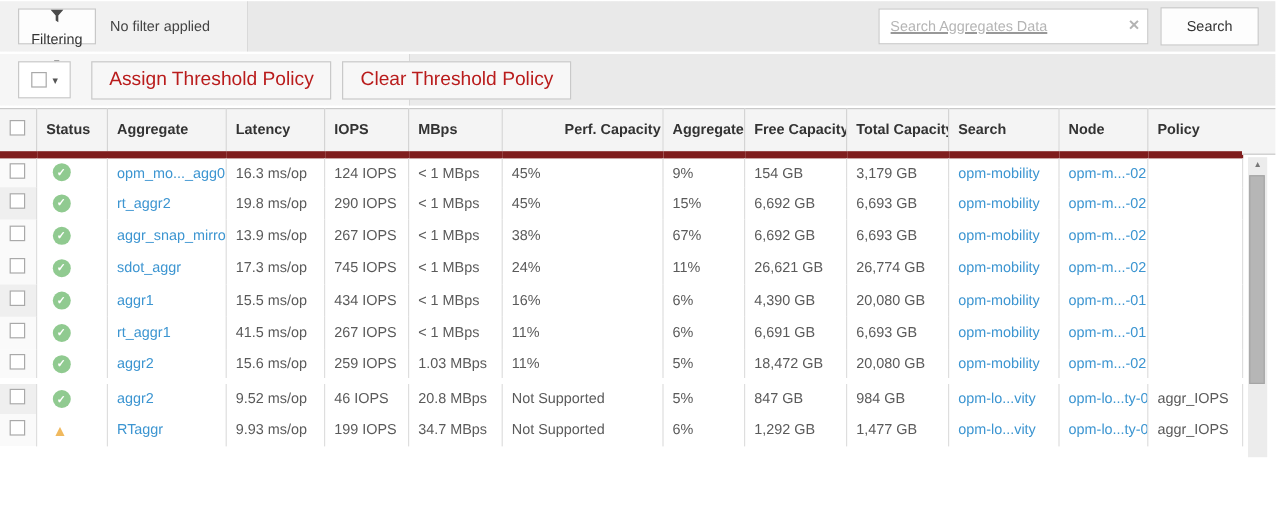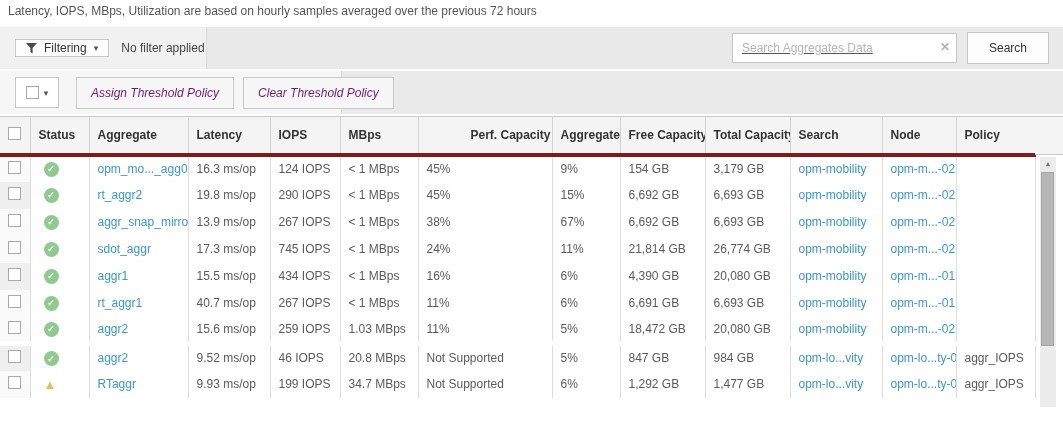--- a/index.html
+++ b/index.html
@@ -20,23 +20,23 @@
   .refresh-btn { background:var(--refresh-gray,#8f8f8f); color:#fff; border:none;
                  font-size:12px; padding:5px 14px; font-family:inherit; cursor:pointer; }
 
   .subtitle { font-size:12px; color:#555; padding:4px 8px 0 8px; height:26px; }
 
   
   .filter-bar { height:42px; margin-top:1px; display:flex; align-items:center;
      background:linear-gradient(to right,#f1f1f1 0 206px,#d9d9d9 206px 207px,#e9e9e9 207px 100%);
      margin-bottom:2px; }
   .filter-left { width:207px; display:flex; align-items:center; gap:12px; padding-left:15px; flex:none; }
-  .filtering-btn { display:flex; align-items:center; gap:7px; height:18px; padding:0 10px;
+  .filtering-btn { display:flex; align-items:center; gap:7px; height:30px; padding:0 10px;
                    background:#fdfdfd; border:1px solid #c8c8c8; font-family:inherit;
-                   font-size:12px; color:#333; cursor:pointer; }
+                   font-size:12px; color:#333; cursor:pointer;flex-direction:column; }
   .funnel-icon { display:inline-flex; }
   .caret { font-size:9px; color:#555; }
   .filter-status { font-size:12px; color:#444; white-space:nowrap; }
   .filter-right { flex:1; display:flex; align-items:center; justify-content:flex-end;
                   gap:10px; padding-right:14px; }
   .search-box { position:relative; width:225px; }
   .search-box input { width:100%; height:30px; border:1px solid #c8c8c8; background:#fff;
                       font-family:inherit; font-size:12px; color:#555; padding:0 26px 0 9px;text-decoration:underline; }
   .search-box input::placeholder { color:#b5b5b5; }
   .clear-icon { position:absolute; right:7px; top:7px; font-size:12px; font-weight:bold;
@@ -47,27 +47,27 @@
   
   .toolbar { height:43px; display:flex; align-items:center; gap:9px; padding-left:15px;
      background:linear-gradient(to right,#f6f6f6 0 341px,#d9d9d9 341px 342px,#eaeaea 342px 100%);
      margin-bottom:2px; }
   .select-dropdown { width:44px; height:31px; background:#fff; border:1px solid #c8c8c8;
                      display:flex; align-items:center; justify-content:center; gap:5px;
                      cursor:pointer; margin-right:8px; }
   .cbx { appearance:none; -webkit-appearance:none; width:13px; height:13px;
          border:1px solid #a9a9a9; background:#fff; cursor:pointer; display:inline-block; }
   .tb-btn { height:32px; padding:0 14px; background:#f7f7f7; border:1px solid #c9c9c9;
-            font-family:inherit; font-size:12px; color:#701a75; cursor:default;font-style:italic; }
+            font-family:inherit; font-size:16px; color:#b91c1c; cursor:default; }
 
   
   .table-wrap { position:relative; width:1063px; }
   table { border-collapse:collapse; table-layout:fixed; width:1035px; }
   thead th { height:38px; background:#f4f4f4; border-top:1px solid #c9c9c9;
-             border-bottom:4px solid #7f1d1d; border-right:1px solid #d4d4d4;
+             border-bottom:6px solid #7f1d1d; border-right:1px solid #d4d4d4;
              font-size:12px; font-weight:bold; color:#333; text-align:left;
              padding:0 4px 0 8px; cursor:pointer; white-space:nowrap; overflow:hidden; }
   .header-filler { position:absolute; top:0; left:1035px; width:28px; height:39px;
                    background:#f4f4f4; border-top:1px solid #c9c9c9; border-bottom:1px solid #c9c9c9; }
   .th-flex { display:flex; align-items:center; gap:5px;margin-left:44px; }
   tbody td { height:27px; border-right:1px solid #dedede; font-size:12px; color:#5a5a5a;
              padding:0 4px 0 8px; white-space:nowrap; overflow:hidden; background:#fff; }
   tbody tr:nth-child(8) td { border-top:5px solid #fff; }
   td.c-cb { text-align:center; padding:0; background:#fafafa; }
   tbody tr:nth-child(3n+2) td.c-cb { background:#efefef; }
@@ -85,21 +85,20 @@
                font-size:7px; color:#777; cursor:pointer; }
   .scroll-thumb { position:absolute; top:15px; left:1px; width:13px; height:174px;
                   background:#b6b6b6; border:1px solid #a5a5a5; cursor:pointer; }
 </style>
 </head>
 <body>
 
 <div class="app">
 
 
-  <div class="subtitle">Latency, IOPS, MBps, Utilization are based on hourly samples averaged over the previous 72 hours</div>
 
   <div class="filter-bar">
     <div class="filter-left">
       <button class="filtering-btn">
         <span class="funnel-icon">
           <svg width="11" height="11" viewBox="0 0 10 10">
               <path d="M0 0 L10 0 L6 4.5 L6 9.5 L4 8.2 L4 4.5 Z" fill="#4a4a4a"></path>
             </svg>
         </span>
         <span>Filtering</span>
@@ -229,21 +228,21 @@
     <td class="c-cb">
       <input type="checkbox" class="cbx" style="">
     </td>
     <td><span class="status-icon st-ok">✓</span></td>
     <td><a class="cell-link">sdot_aggr</a></td>
     <td>17.3 ms/op</td>
     <td>745 IOPS</td>
     <td>&lt; 1 MBps</td>
     <td>24%</td>
     <td>11%</td>
-    <td>21,814 GB</td>
+    <td>26,621 GB</td>
     <td>26,774 GB</td>
     <td><a class="cell-link">opm-mobility</a></td>
     <td><a class="cell-link">opm-m...-02</a></td>
     <td></td>
   </tr>
           <tr>
     <td class="c-cb">
       <input type="checkbox" class="cbx" style="">
     </td>
     <td><span class="status-icon st-ok">✓</span></td>
@@ -258,21 +257,21 @@
     <td><a class="cell-link">opm-mobility</a></td>
     <td><a class="cell-link">opm-m...-01</a></td>
     <td></td>
   </tr>
           <tr>
     <td class="c-cb">
       <input type="checkbox" class="cbx" style="">
     </td>
     <td><span class="status-icon st-ok">✓</span></td>
     <td><a class="cell-link">rt_aggr1</a></td>
-    <td>40.7 ms/op</td>
+    <td>41.5 ms/op</td>
     <td>267 IOPS</td>
     <td>&lt; 1 MBps</td>
     <td>11%</td>
     <td>6%</td>
     <td>6,691 GB</td>
     <td>6,693 GB</td>
     <td><a class="cell-link">opm-mobility</a></td>
     <td><a class="cell-link">opm-m...-01</a></td>
     <td></td>
   </tr>

